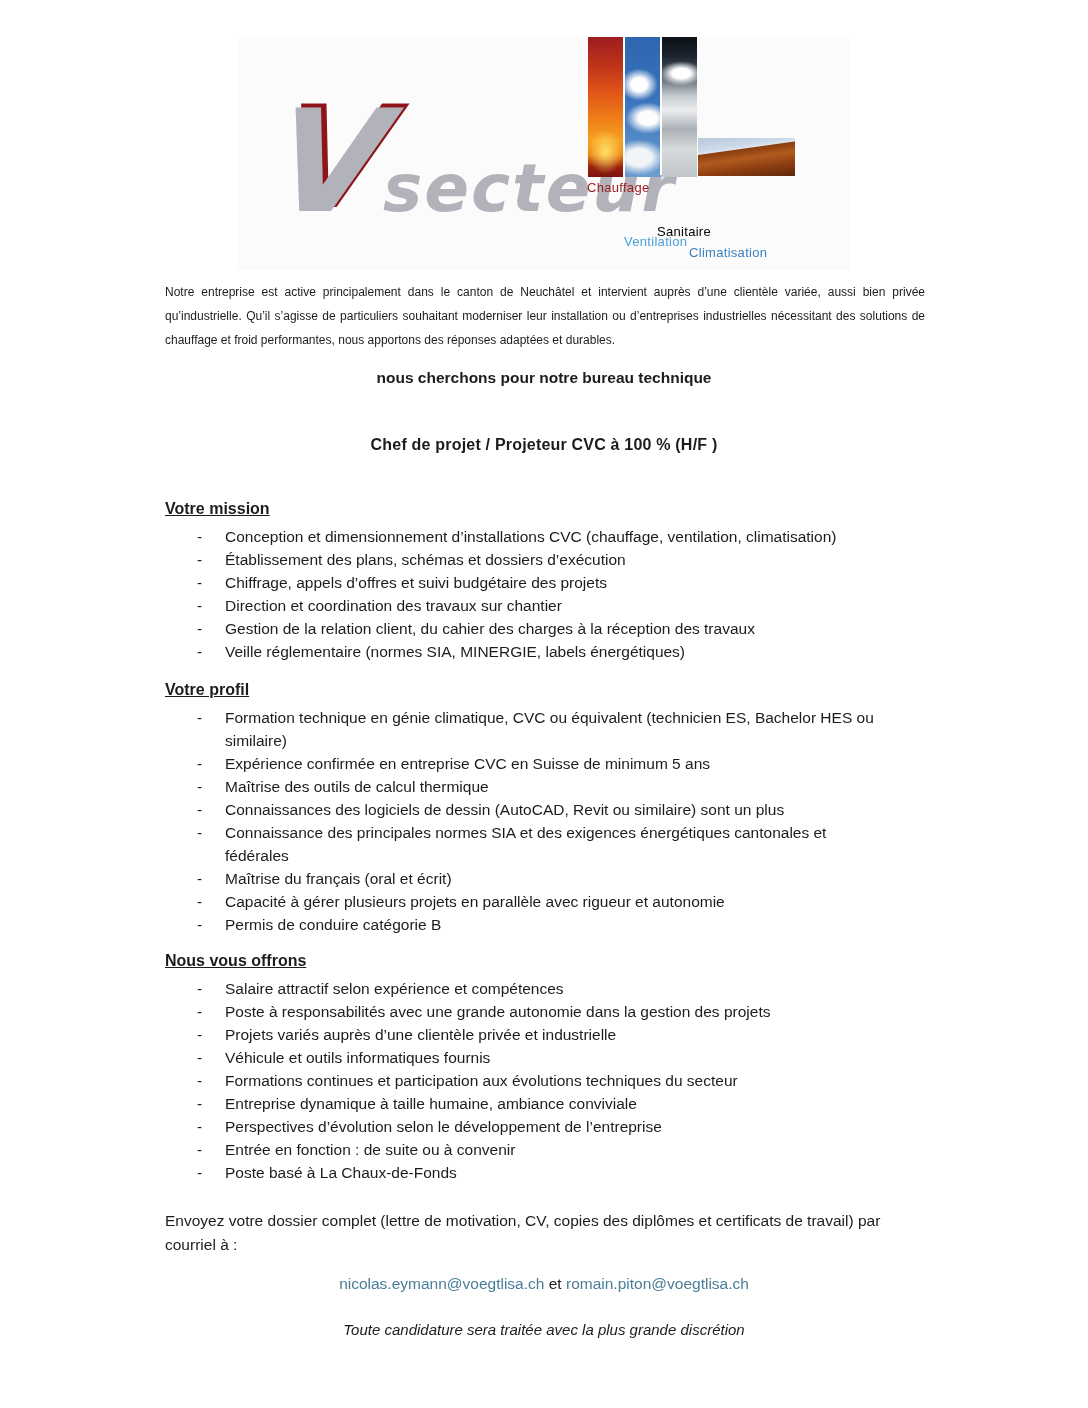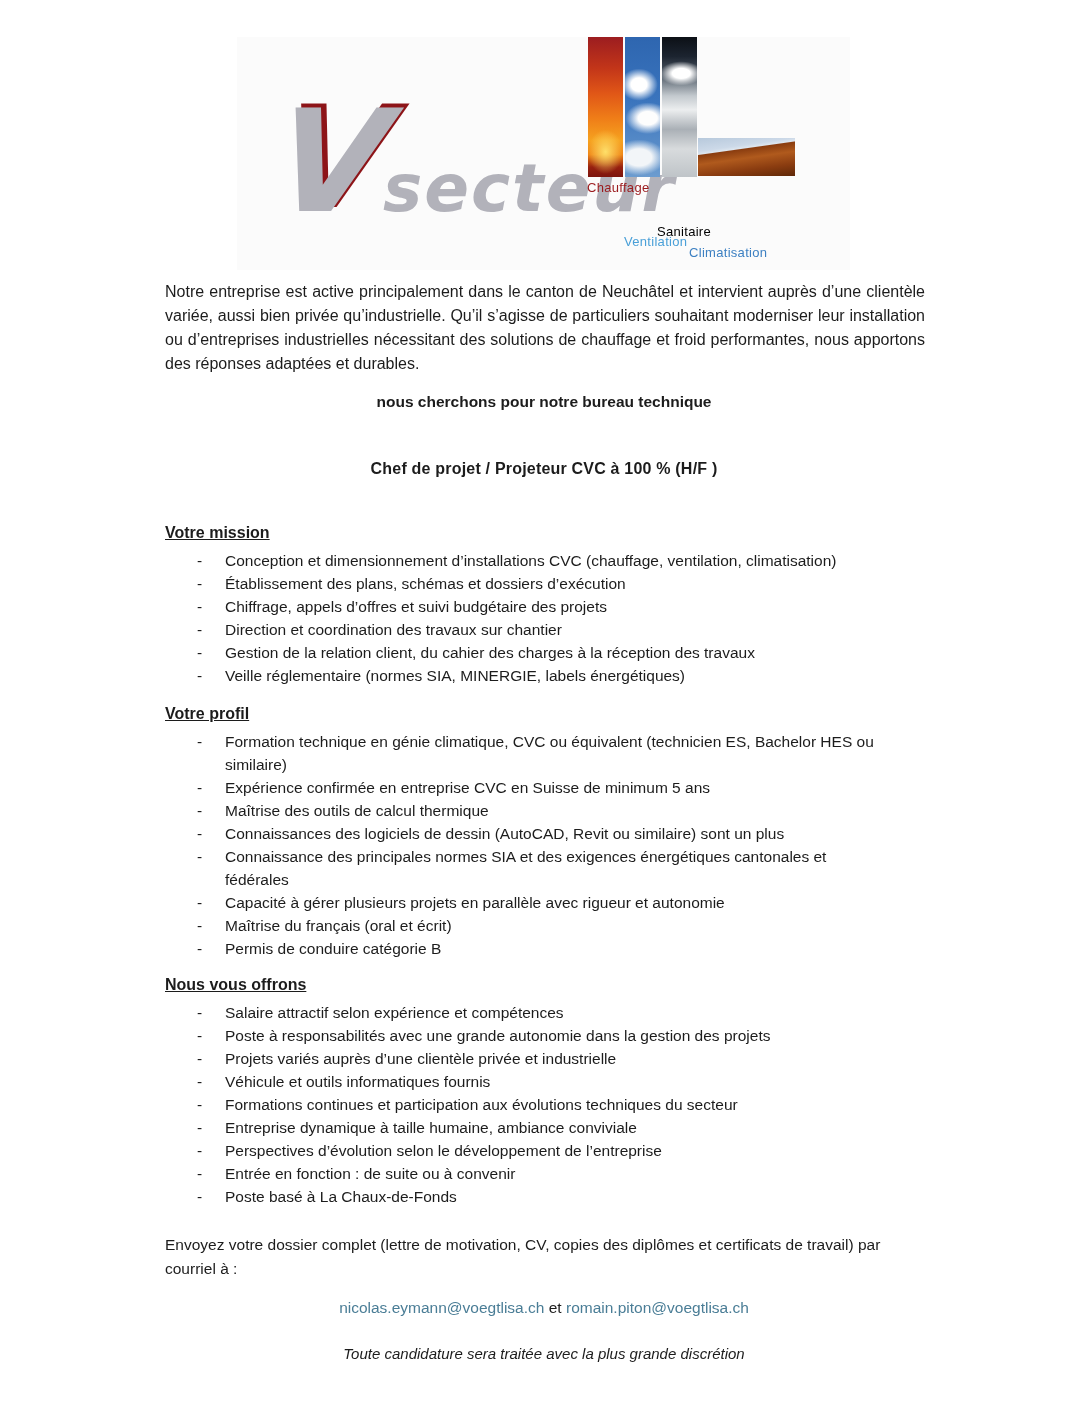--- a/index.html
+++ b/index.html
@@ -89,21 +89,21 @@
     white-space: nowrap;
   }
   .svc-0 { left: 350px; top: 143px; }
   .svc-1 { left: 387px; top: 165px; }
   .svc-2 { left: 420px; top: 187px; }
   .svc-3 { left: 452px; top: 208px; }
 
   
   .intro {
     margin: 10px 163px 0 165px;
-    font-size: 16px;
+    font-size: 12px;
     line-height: 24px;
     text-align: justify;
   }
   .tagline {
     margin-top: 14px;
     text-align: center;
     font-weight: bold;
     font-size: 15.5px;
     line-height: 23px;
   }
@@ -202,22 +202,22 @@
   </div>
 
   <div class="section sec-2">
     <div class="section-heading">Votre profil</div>
     <ul class="bullets">
       <li>Formation technique en génie climatique, CVC ou équivalent (technicien ES, Bachelor HES ou similaire)</li>
       <li>Expérience confirmée en entreprise CVC en Suisse de minimum 5 ans</li>
       <li>Maîtrise des outils de calcul thermique</li>
       <li>Connaissances des logiciels de dessin (AutoCAD, Revit ou similaire) sont un plus</li>
       <li>Connaissance des principales normes SIA et des exigences énergétiques cantonales et fédérales</li>
+      <li>Maîtrise du français (oral et écrit)</li>
       <li>Capacité à gérer plusieurs projets en parallèle avec rigueur et autonomie</li>
-      <li>Maîtrise du français (oral et écrit)</li>
       <li>Permis de conduire catégorie B</li>
     </ul>
   </div>
 
   <div class="section sec-3">
     <div class="section-heading">Nous vous offrons</div>
     <ul class="bullets">
       <li>Salaire attractif selon expérience et compétences</li>
       <li>Poste à responsabilités avec une grande autonomie dans la gestion des projets</li>
       <li>Projets variés auprès d’une clientèle privée et industrielle</li>

